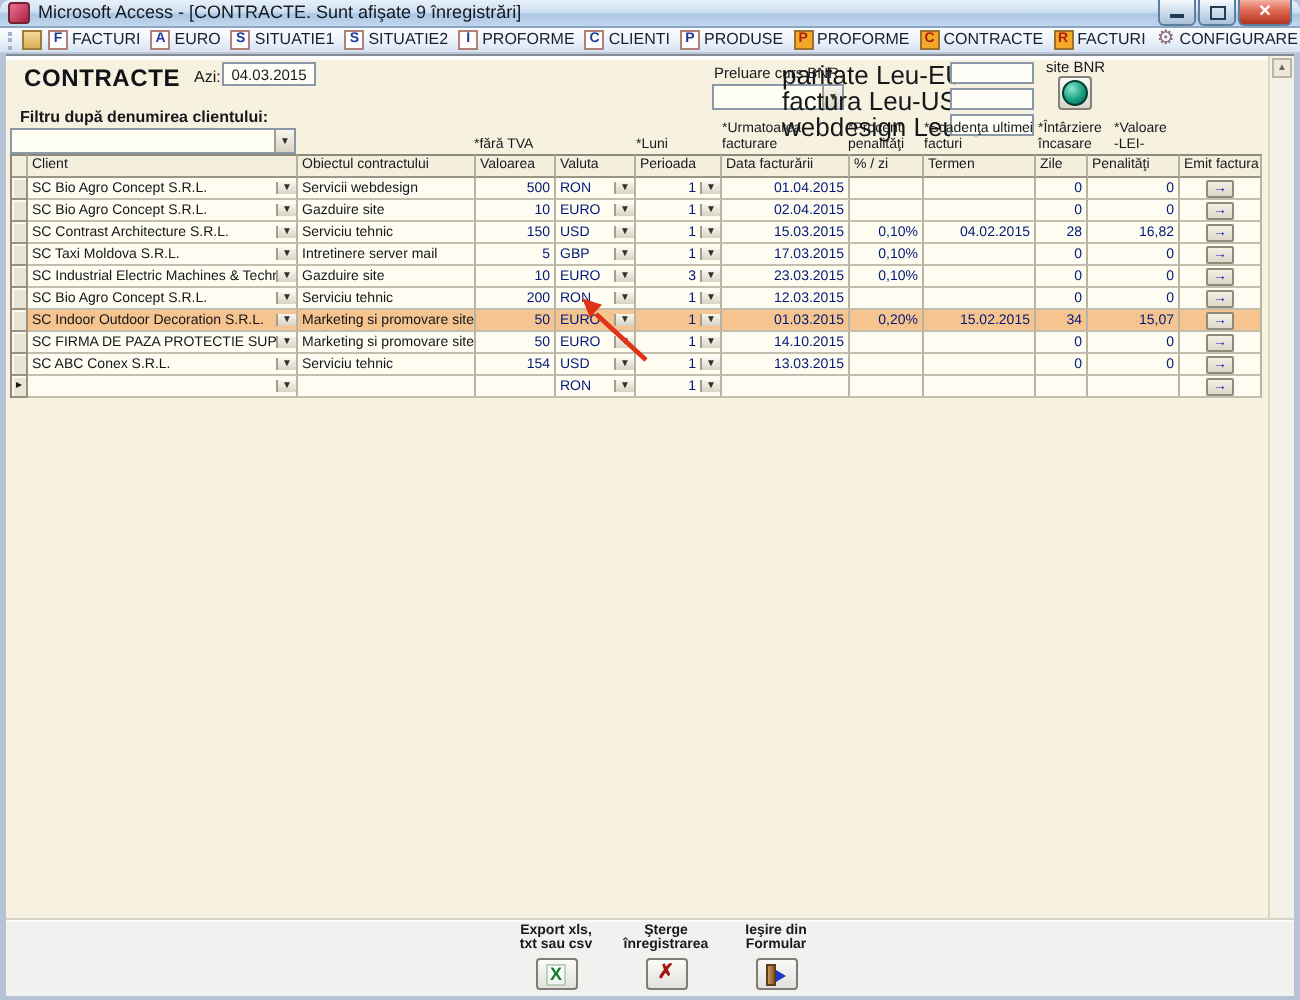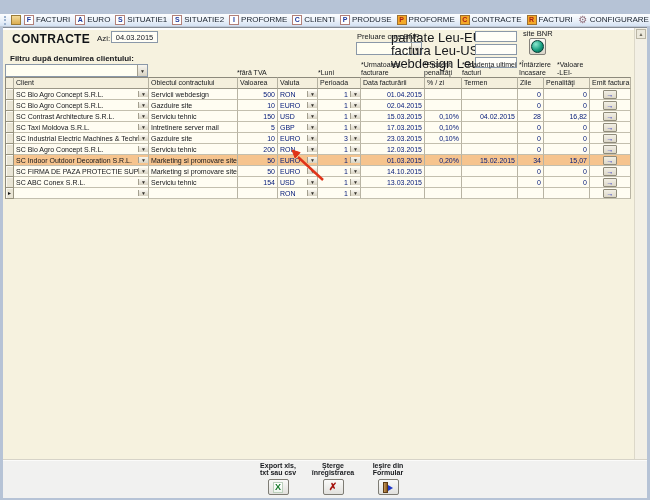--- a/index.html
+++ b/index.html
@@ -108,20 +108,35 @@
   .exit-form-icon{position:relative;width:12px;height:11px;}
   .door{position:absolute;left:1px;top:0;width:5px;height:11px;background:linear-gradient(90deg,#c89a58,#8a5a26);border:1px solid #5e3c16;box-sizing:border-box;}
   .doorarrow{position:absolute;left:6px;top:3px;width:0;height:0;border-top:3px solid transparent;
     border-bottom:3px solid transparent;border-left:5px solid #2038c8;}
 </style>
 </head>
 <body>
 
 <div class="window">
 
+  <div class="titlebar">
+    <span class="app-icon"></span>
+    <span class="title-text">Microsoft Access - [CONTRACTE. Sunt afişate 9 înregistrări]</span>
+    <div class="win-controls">
+      <div class="wc">
+          <span class="glyph-min"></span>
+        </div>
+      <div class="wc">
+          <span class="glyph-restore"></span>
+        </div>
+      <div class="wc close">
+          <span class="glyph-close">✕</span>
+        </div>
+    </div>
+  </div>
 
   <div class="menubar">
     <span class="drag-handle"></span>
     <span class="mi-icon formic"></span>
     <div class="menu-items">
         <div class="menu-item">
           <span class="mi-icon plain">F</span>
           <span class="mi-label">FACTURI</span>
         </div>
         <div class="menu-item">

